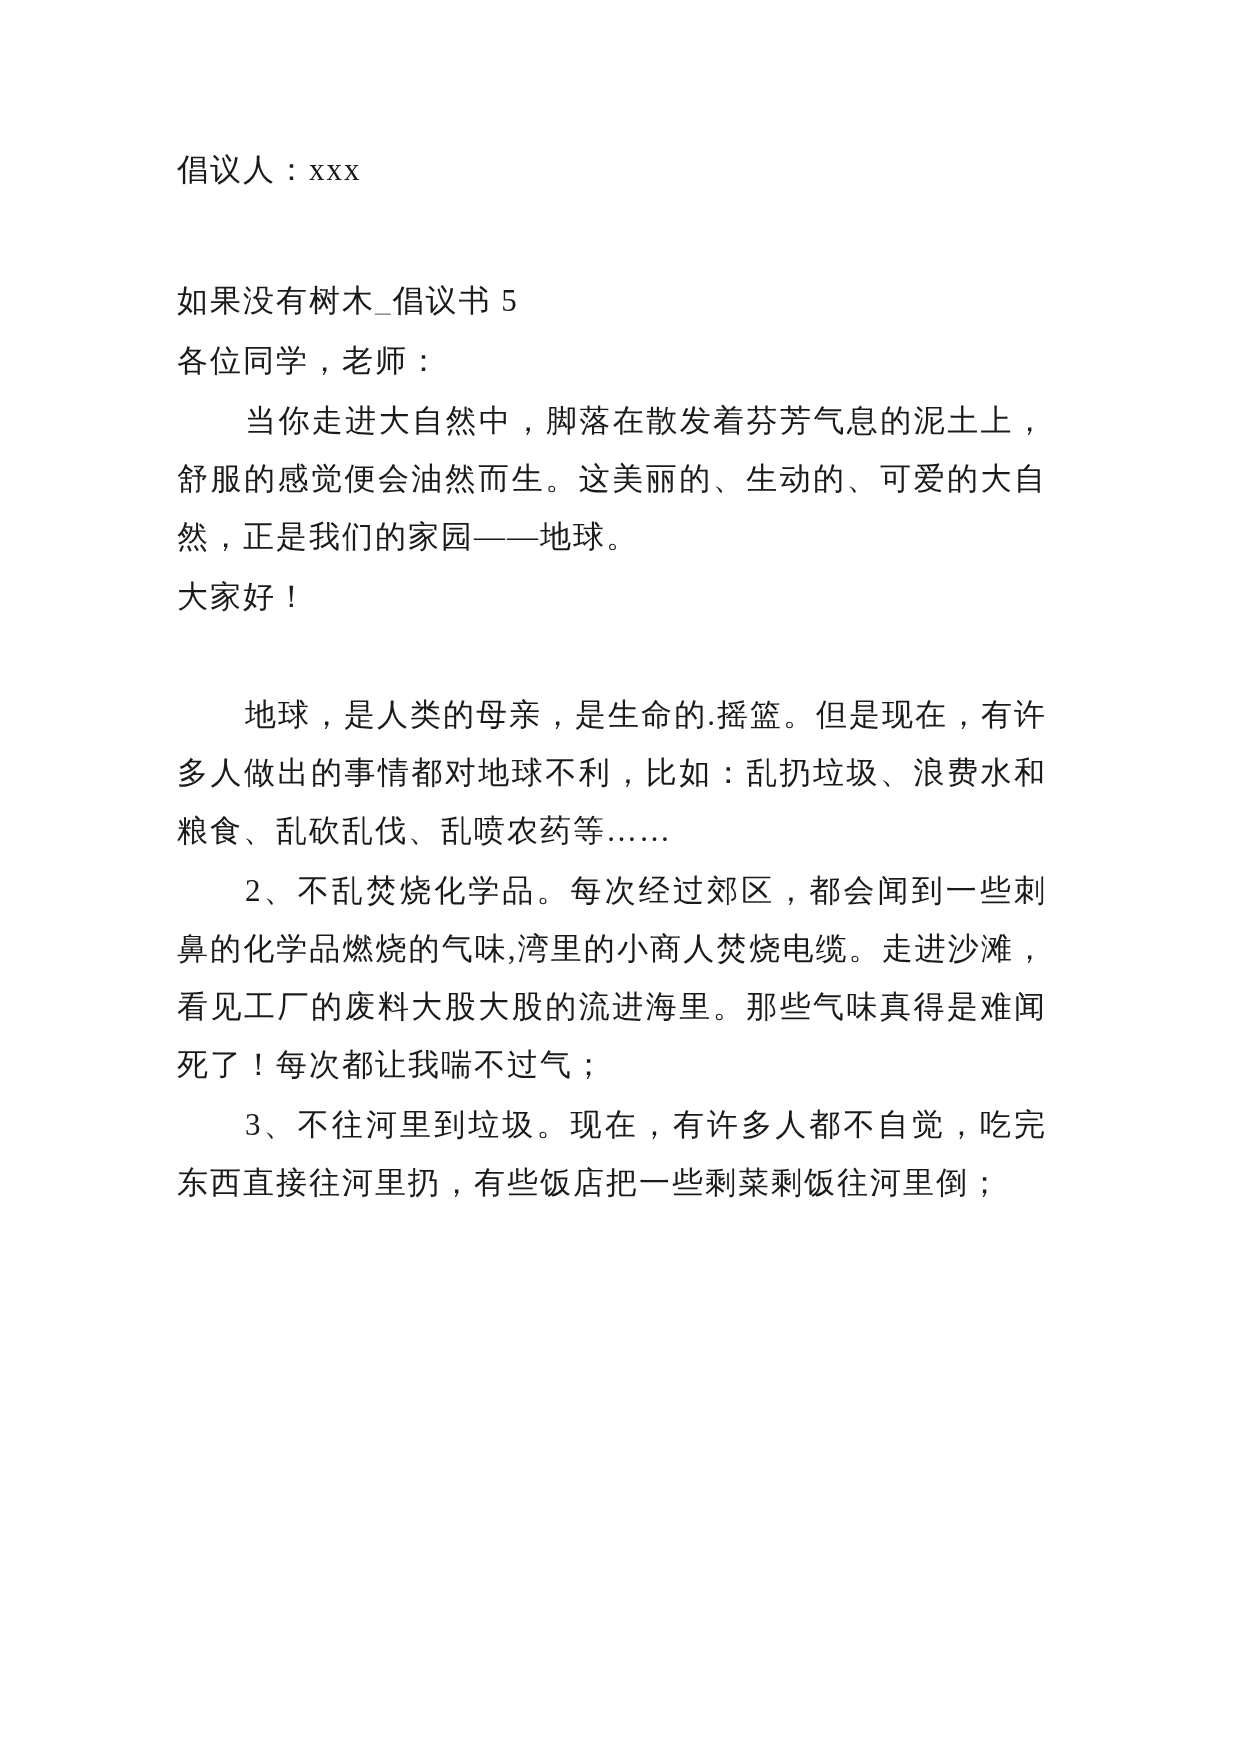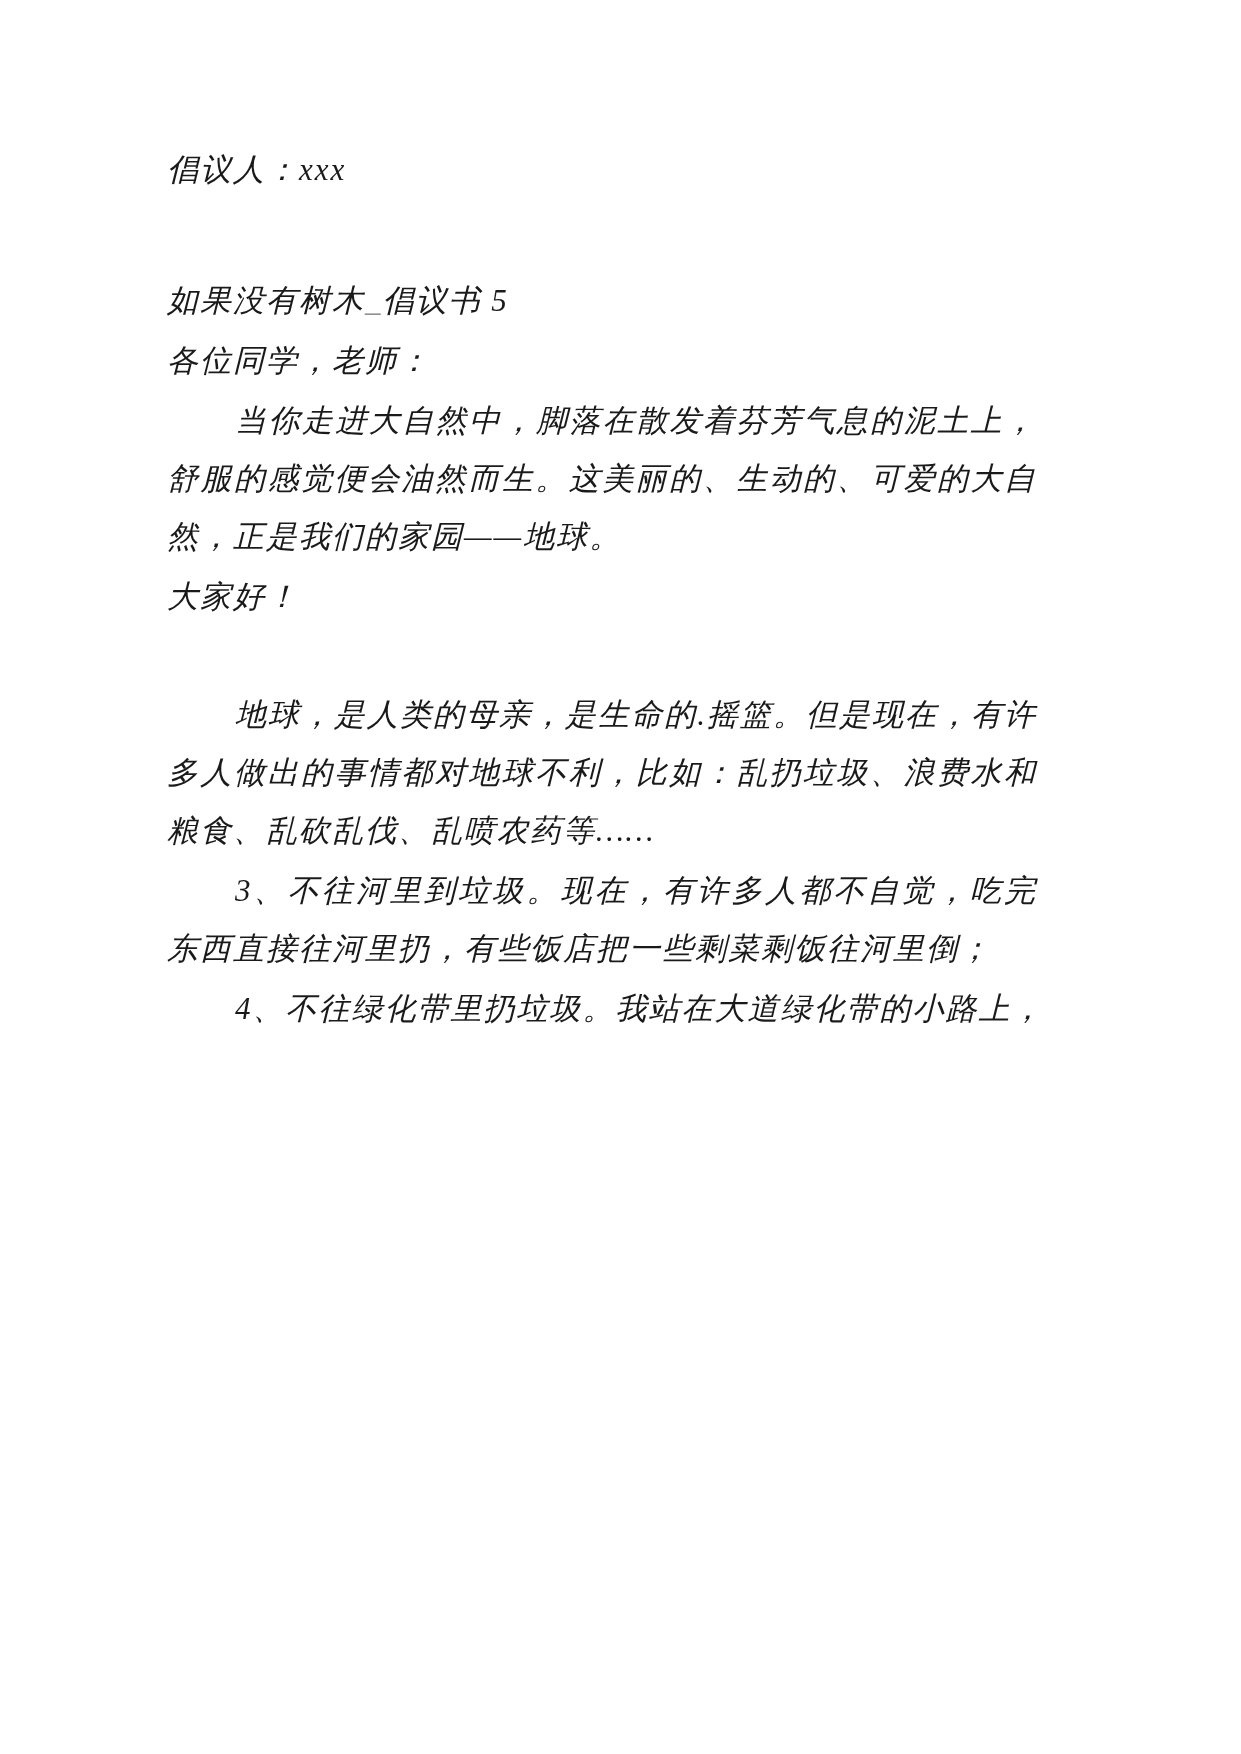--- a/index.html
+++ b/index.html
@@ -10,24 +10,23 @@
   .page {
     position: relative;
     width: 1241px;
     height: 1754px;
     background: #ffffff;
     overflow: hidden;
     font-family: "Liberation Serif", "DejaVu Serif", serif;
   }
   .content {
     position: absolute;
-    left: 167px;
+    left: 177px;
     top: 141px;
     width: 870px;
-    font-style: italic;
   }
   .tline {
     font-size: 31px;
     line-height: 58px;
     letter-spacing: 2px;
     color: #1a1a1a;
     font-weight: 400;
     text-align: justify;
     text-justify: inter-ideograph;
     margin: 0 0 2px 0;
@@ -57,19 +56,19 @@
     <div class="tline indent">当你走进大自然中，脚落在散发着芬芳气息的泥土上，舒服的感觉便会油然而生。这美丽的、生动的、可爱的大自然，正是我们的家园——地球。</div>
 
     <div class="tline">大家好！</div>
 
     <div class="spacer"></div>
 
     <div class="tline indent">地球，是人类的母亲，是生命的.摇篮。但是现在，有许多人做出的事情都对地球不利，比如：乱扔垃圾、浪费水和粮食、乱砍乱伐、乱喷农药等……</div>
 
 
 
+    <div class="tline indent">2、不乱焚烧化学品。每次经过郊区，都会闻到一些刺鼻的化学品燃烧的气味,湾里的小商人焚烧电缆。走进沙滩，看见工厂的废料大股大股的流进海里。那些气味真得是难闻死了！每次都让我喘不过气；</div>
 
     <div class="tline indent">3、不往河里到垃圾。现在，有许多人都不自觉，吃完东西直接往河里扔，有些饭店把一些剩菜剩饭往河里倒；</div>
 
-    <div class="tline indent oneline">4、不往绿化带里扔垃圾。我站在大道绿化带的小路上，</div>
 
   </div>
 </div>
 
 </body></html>

